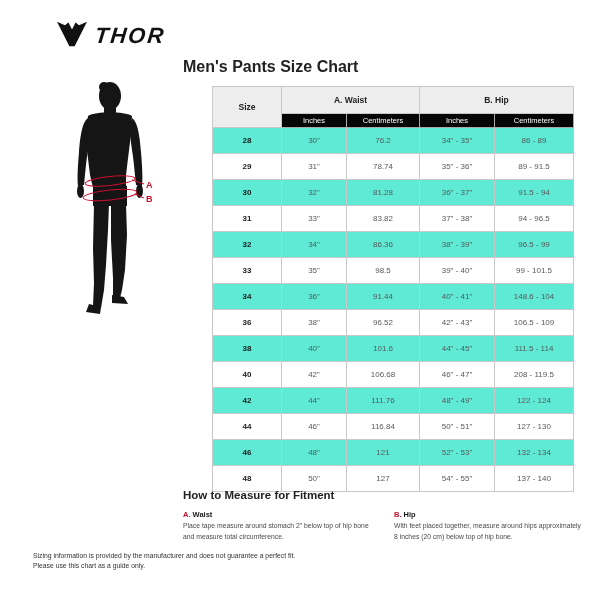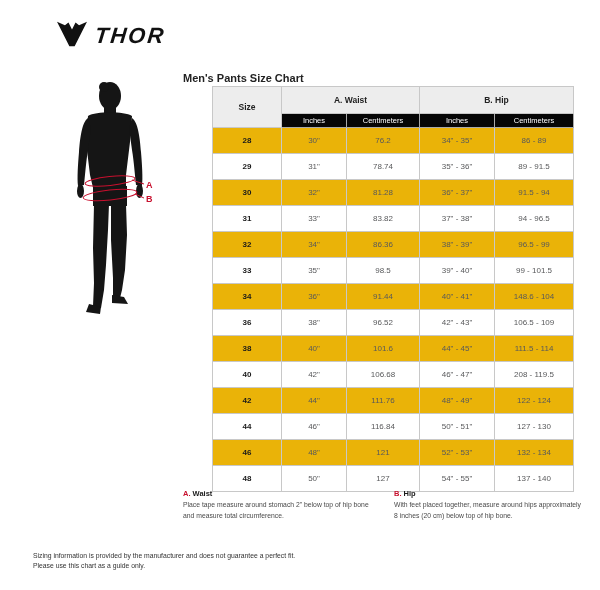--- a/index.html
+++ b/index.html
@@ -10,33 +10,33 @@
   
   .logo{position:absolute;left:57px;top:21px;display:flex;align-items:center;gap:8px;}
   .logo-text{
     font-size:22px;font-weight:bold;font-style:italic;color:#111;
     letter-spacing:2px;transform:skewX(-6deg);line-height:1;
   }
   
   .figure{position:absolute;left:48px;top:80px;width:130px;height:260px;}
   
   .chart-title{
-    position:absolute;left:183px;top:72px;font-size:11px;font-weight:bold;color:#222;
+    position:absolute;left:183px;top:58px;font-size:16px;font-weight:bold;color:#222;
   }
   
   .size-table-wrap{position:absolute;left:183px;top:86px;padding-left:29px;}
   table{border-collapse:collapse;table-layout:fixed;width:361px;}
   col.c-size{width:69px;}col.c-win{width:65px;}col.c-wcm{width:73px;}
   col.c-hin{width:75px;}col.c-hcm{width:79px;}
   th,td{border:1px solid #c8c8c8;text-align:center;padding:0;}
   .hdr th{background:#ededed;color:#222;font-size:8.5px;font-weight:bold;height:26px;}
   .subhdr th{background:#060606;color:#ffffff;font-size:7.5px;font-weight:normal;height:13px;border-color:#aaaaaa;}
   tbody td{font-size:8px;color:#58595b;height:25px;background:#ffffff;}
   tbody td.size-cell{font-weight:bold;color:#1a1a1a;}
-  tbody tr.shade td{background:#eab308;}
+  tbody tr.shade td{background:#5eead4;}
   
   .measure{position:absolute;left:183px;top:489px;width:400px;}
   .measure-title{font-size:11.5px;font-weight:bold;color:#222;margin:0 0 9px 0;}
   .measure-cols{display:flex;gap:22px;}
   .measure-item{width:190px;}
   .measure-head{font-size:7.5px;font-weight:bold;color:#1a1a1a;margin-bottom:2px;}
   .measure-head .pfx{color:#c8102e;}
   .measure-text{font-size:6.8px;color:#4a4a4a;line-height:1.6;}
   
   .footer{position:absolute;left:33px;top:551px;font-size:6.8px;color:#333;line-height:1.5;}
@@ -204,20 +204,21 @@
             <td>50"</td>
             <td>127</td>
             <td>54" - 55"</td>
             <td>137 - 140</td>
           </tr>
       </tbody>
     </table>
   </div>
 
   <div class="measure">
+    <div class="measure-title">How to Measure for Fitment</div>
     <div class="measure-cols">
       <div class="measure-item">
         <div class="measure-head">
           <span class="pfx">A.</span>
           <span>Waist</span>
         </div>
         <div class="measure-text">Place tape measure around stomach 2" below top of hip bone and measure total circumference.</div>
       </div>
       <div class="measure-item">
         <div class="measure-head">

